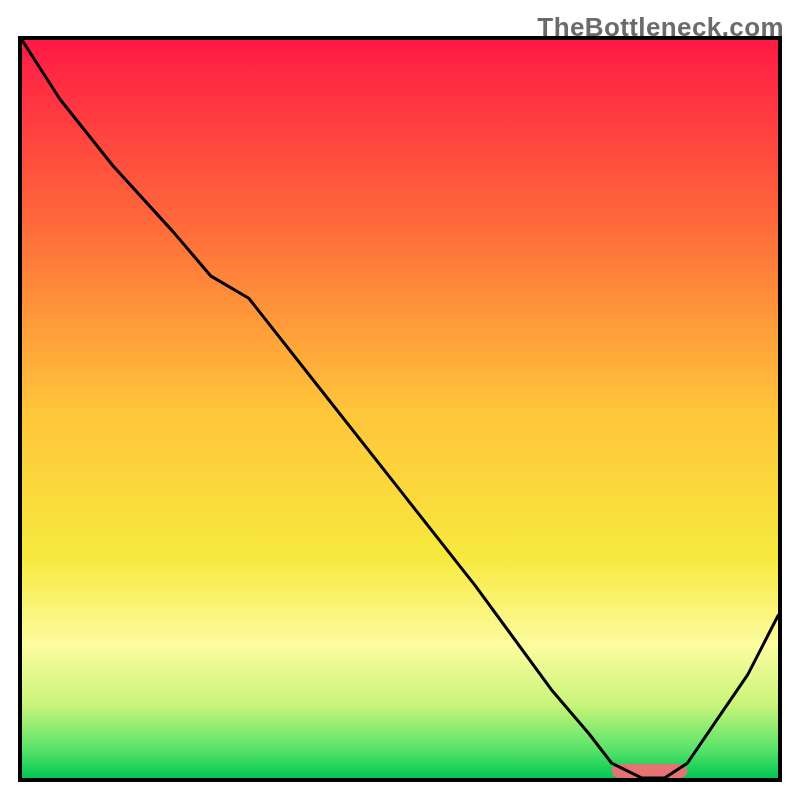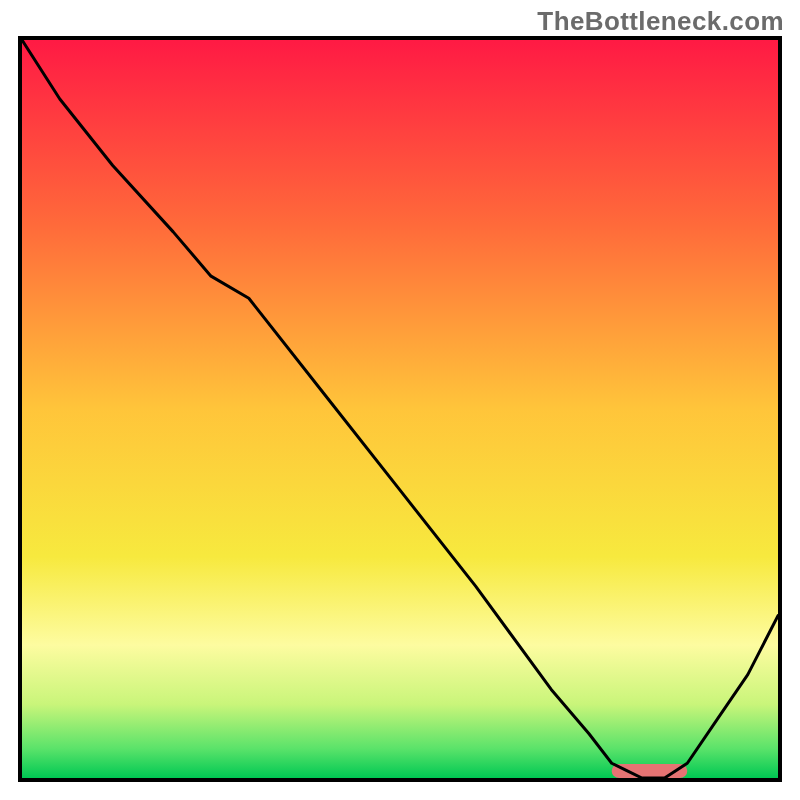--- a/index.html
+++ b/index.html
@@ -11,21 +11,21 @@
     font-family: Arial, Helvetica, sans-serif;
     overflow: hidden;
   }
   .frame {
     position: relative;
     width: 800px;
     height: 800px;
   }
   .watermark {
     position: absolute;
-    top: 6px;
+    top: 12px;
     right: 16px;
     font-size: 26px;
     font-weight: 600;
     color: #6b6b6b;
     letter-spacing: 0.4px;
     z-index: 5;
   }
   .plot-outer {
     position: absolute;
     left: 18px;

